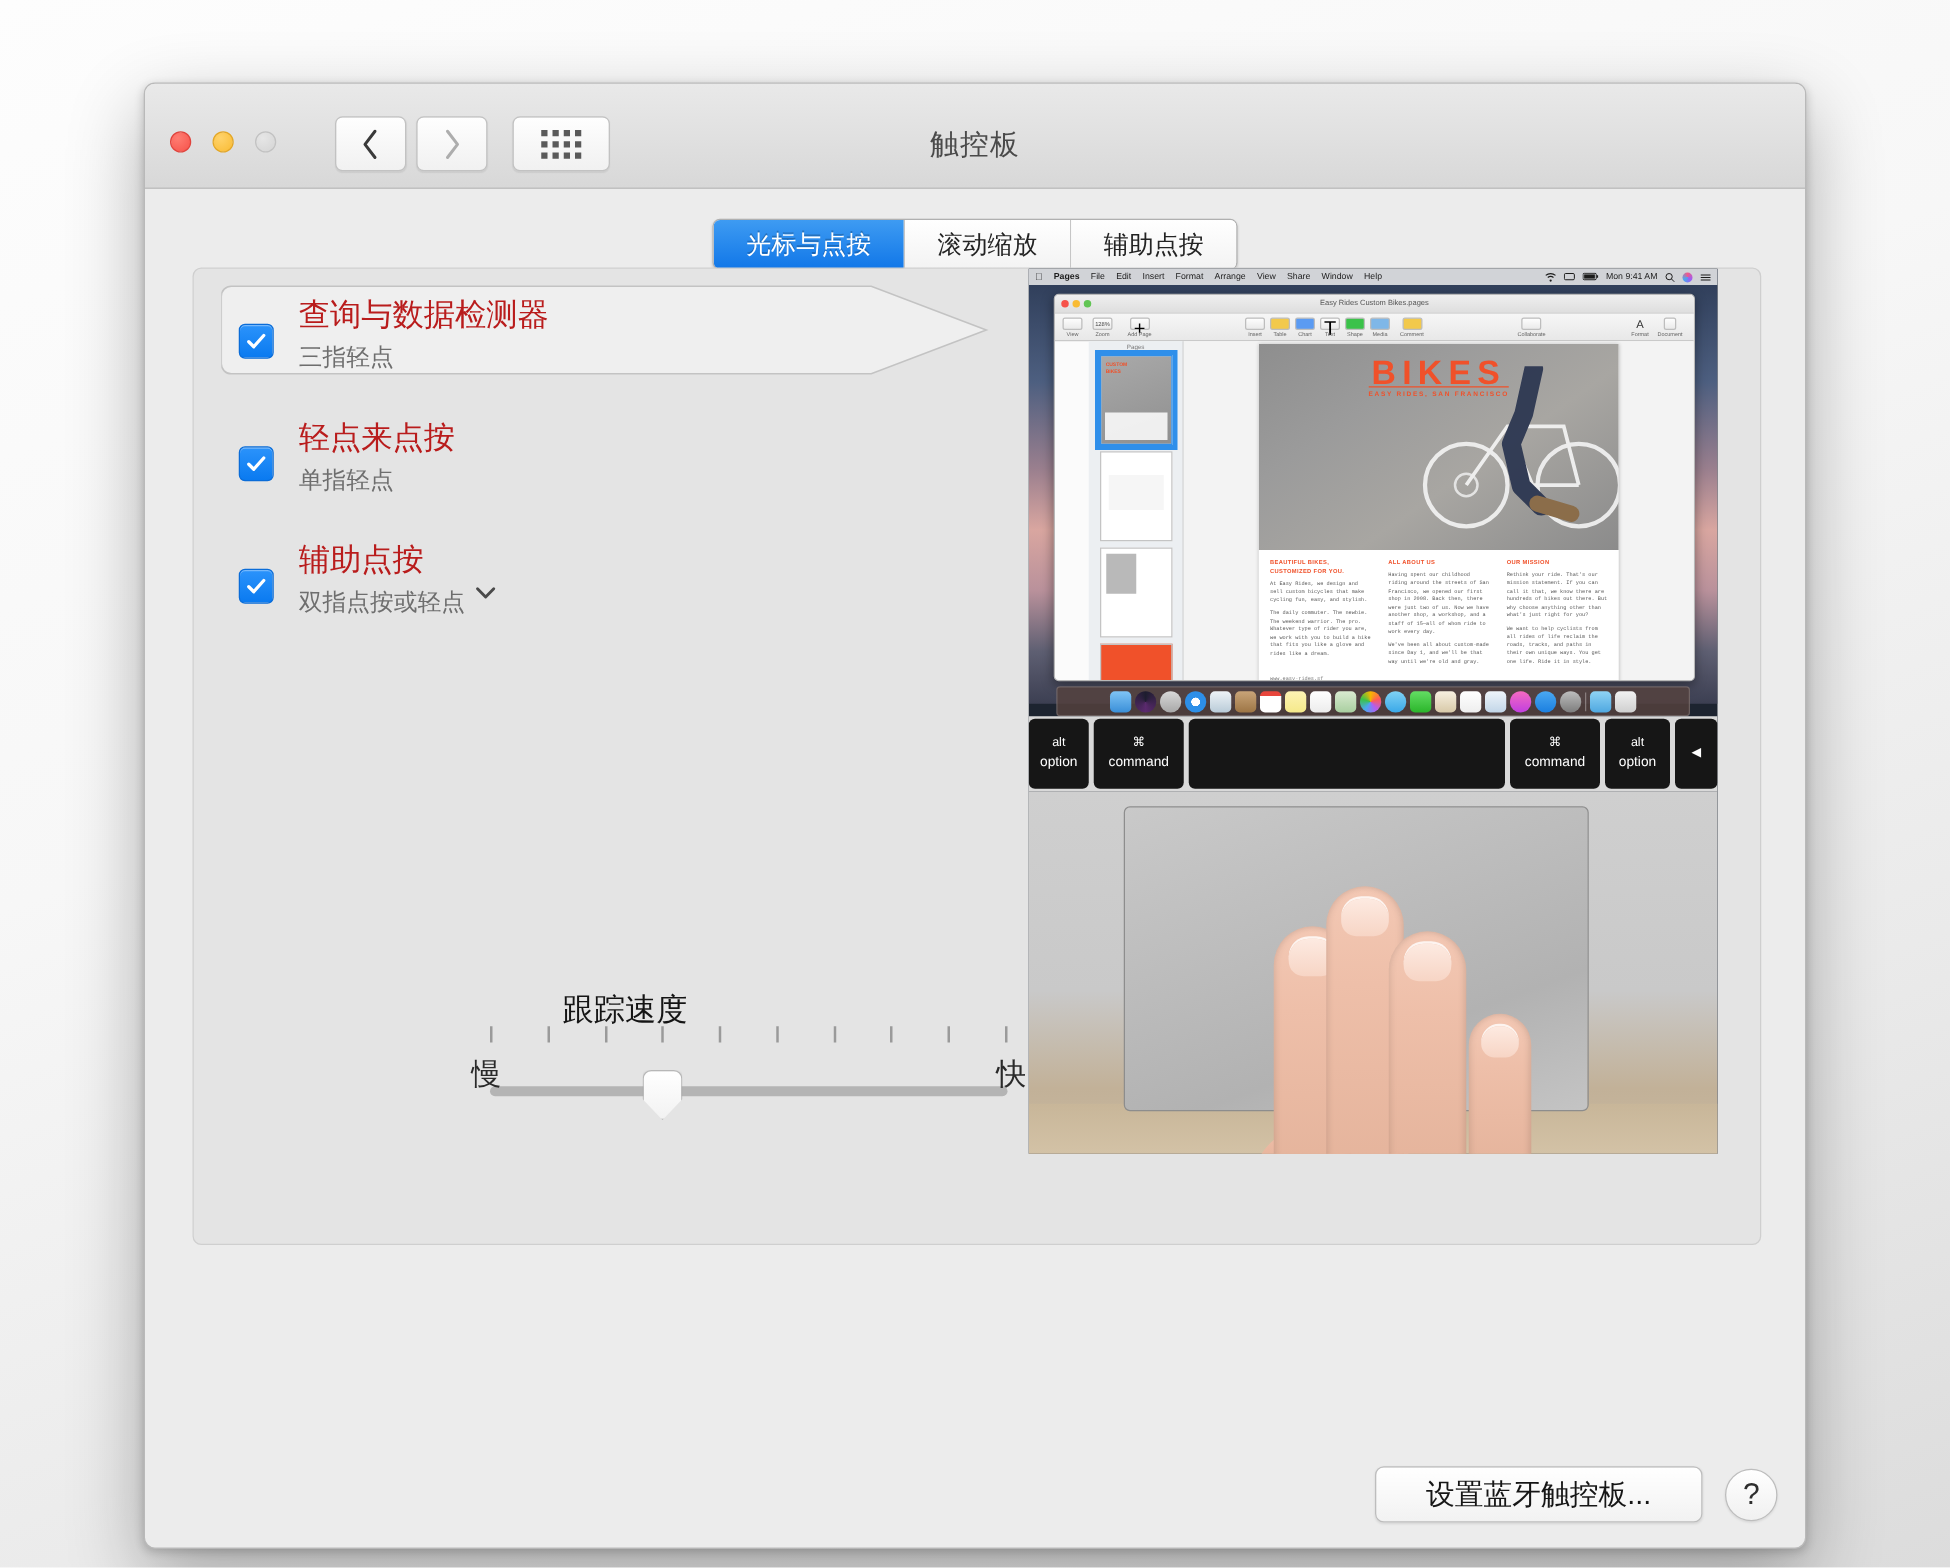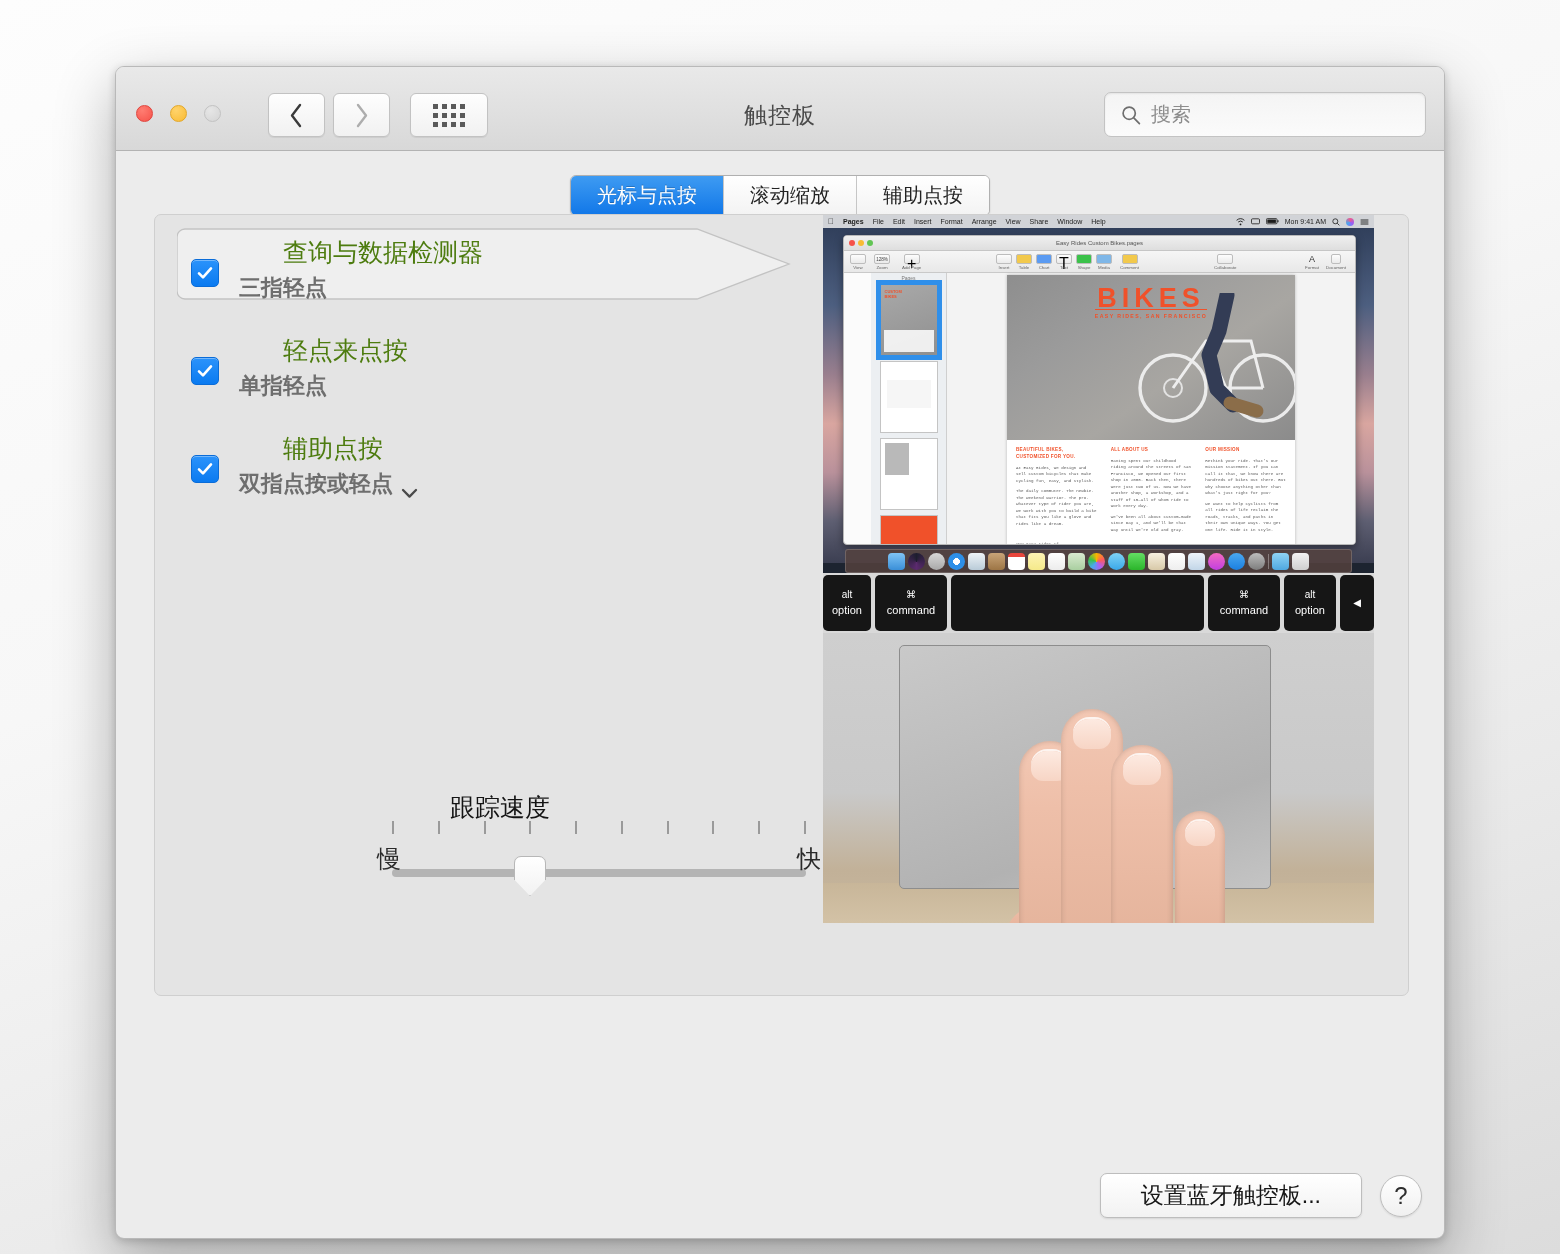--- a/index.html
+++ b/index.html
@@ -112,22 +112,22 @@
   }
   .optrow .cbwrap { position:relative; z-index:2; margin-left:14px; margin-top:44px; }
   .checkbox {
     width:28px; height:28px; border-radius:5px;
     background: linear-gradient(180deg,#2b93fb,#0a7af0);
     border:1px solid #0a6cd8;
     box-shadow: inset 0 1px 0 rgba(255,255,255,.35);
     display:flex; align-items:center; justify-content:center;
   }
   .optrow .txt { position:relative; z-index:2; margin-left:20px; margin-top:22px; }
-  .opt-title { font-size:25px; color:#4d7c0f; line-height:1.25;margin-left:44px; }
-  .opt-sub   { font-size:22px; color:#6e6e6e; margin-top:5px; display:flex; align-items:flex-end; gap:8px;font-weight:bold;}
+  .opt-title { font-size:25px; color:#b91c1c; line-height:1.25; }
+  .opt-sub   { font-size:19px; color:#6e6e6e; margin-top:5px; display:flex; align-items:flex-start; gap:8px;}
   .chevdown { width:17px; height:11px; }
 
   
   #sliderzone { position:absolute; left:0; top:576px; width:690px; }
   #slider-label { text-align:center; font-size:25px; color:#141414; }
   #track-wrap { position:relative; margin-top:37px; height:24px; }
   #track {
     position:absolute; left:237px; width:414px; height:8px; top:8px;
     background:#b4b4b4; border-radius:4px;
   }
@@ -326,27 +326,20 @@
               <i></i>
               <i></i>
               <i></i>
               <i></i>
           </span>
         </div>
       </div>
 
       <div id="wintitle">触控板</div>
 
-      <div id="searchbox">
-        <svg class="mag" viewBox="0 0 20 20">
-          <circle cx="8.2" cy="8.2" r="6.1" fill="none" stroke="#6e6e6e" stroke-width="1.7"></circle>
-          <line x1="12.8" y1="12.8" x2="18.4" y2="18.6" stroke="#6e6e6e" stroke-width="1.7" stroke-linecap="round"></line>
-        </svg>
-        <span id="searchph">搜索</span>
-      </div>
     </div>
 
     <div id="tabbar">
       <div class="tabs">
         <div class="tab active">光标与点按</div>
         <div class="tab">滚动缩放</div>
         <div class="tab">辅助点按</div>
       </div>
     </div>
 

